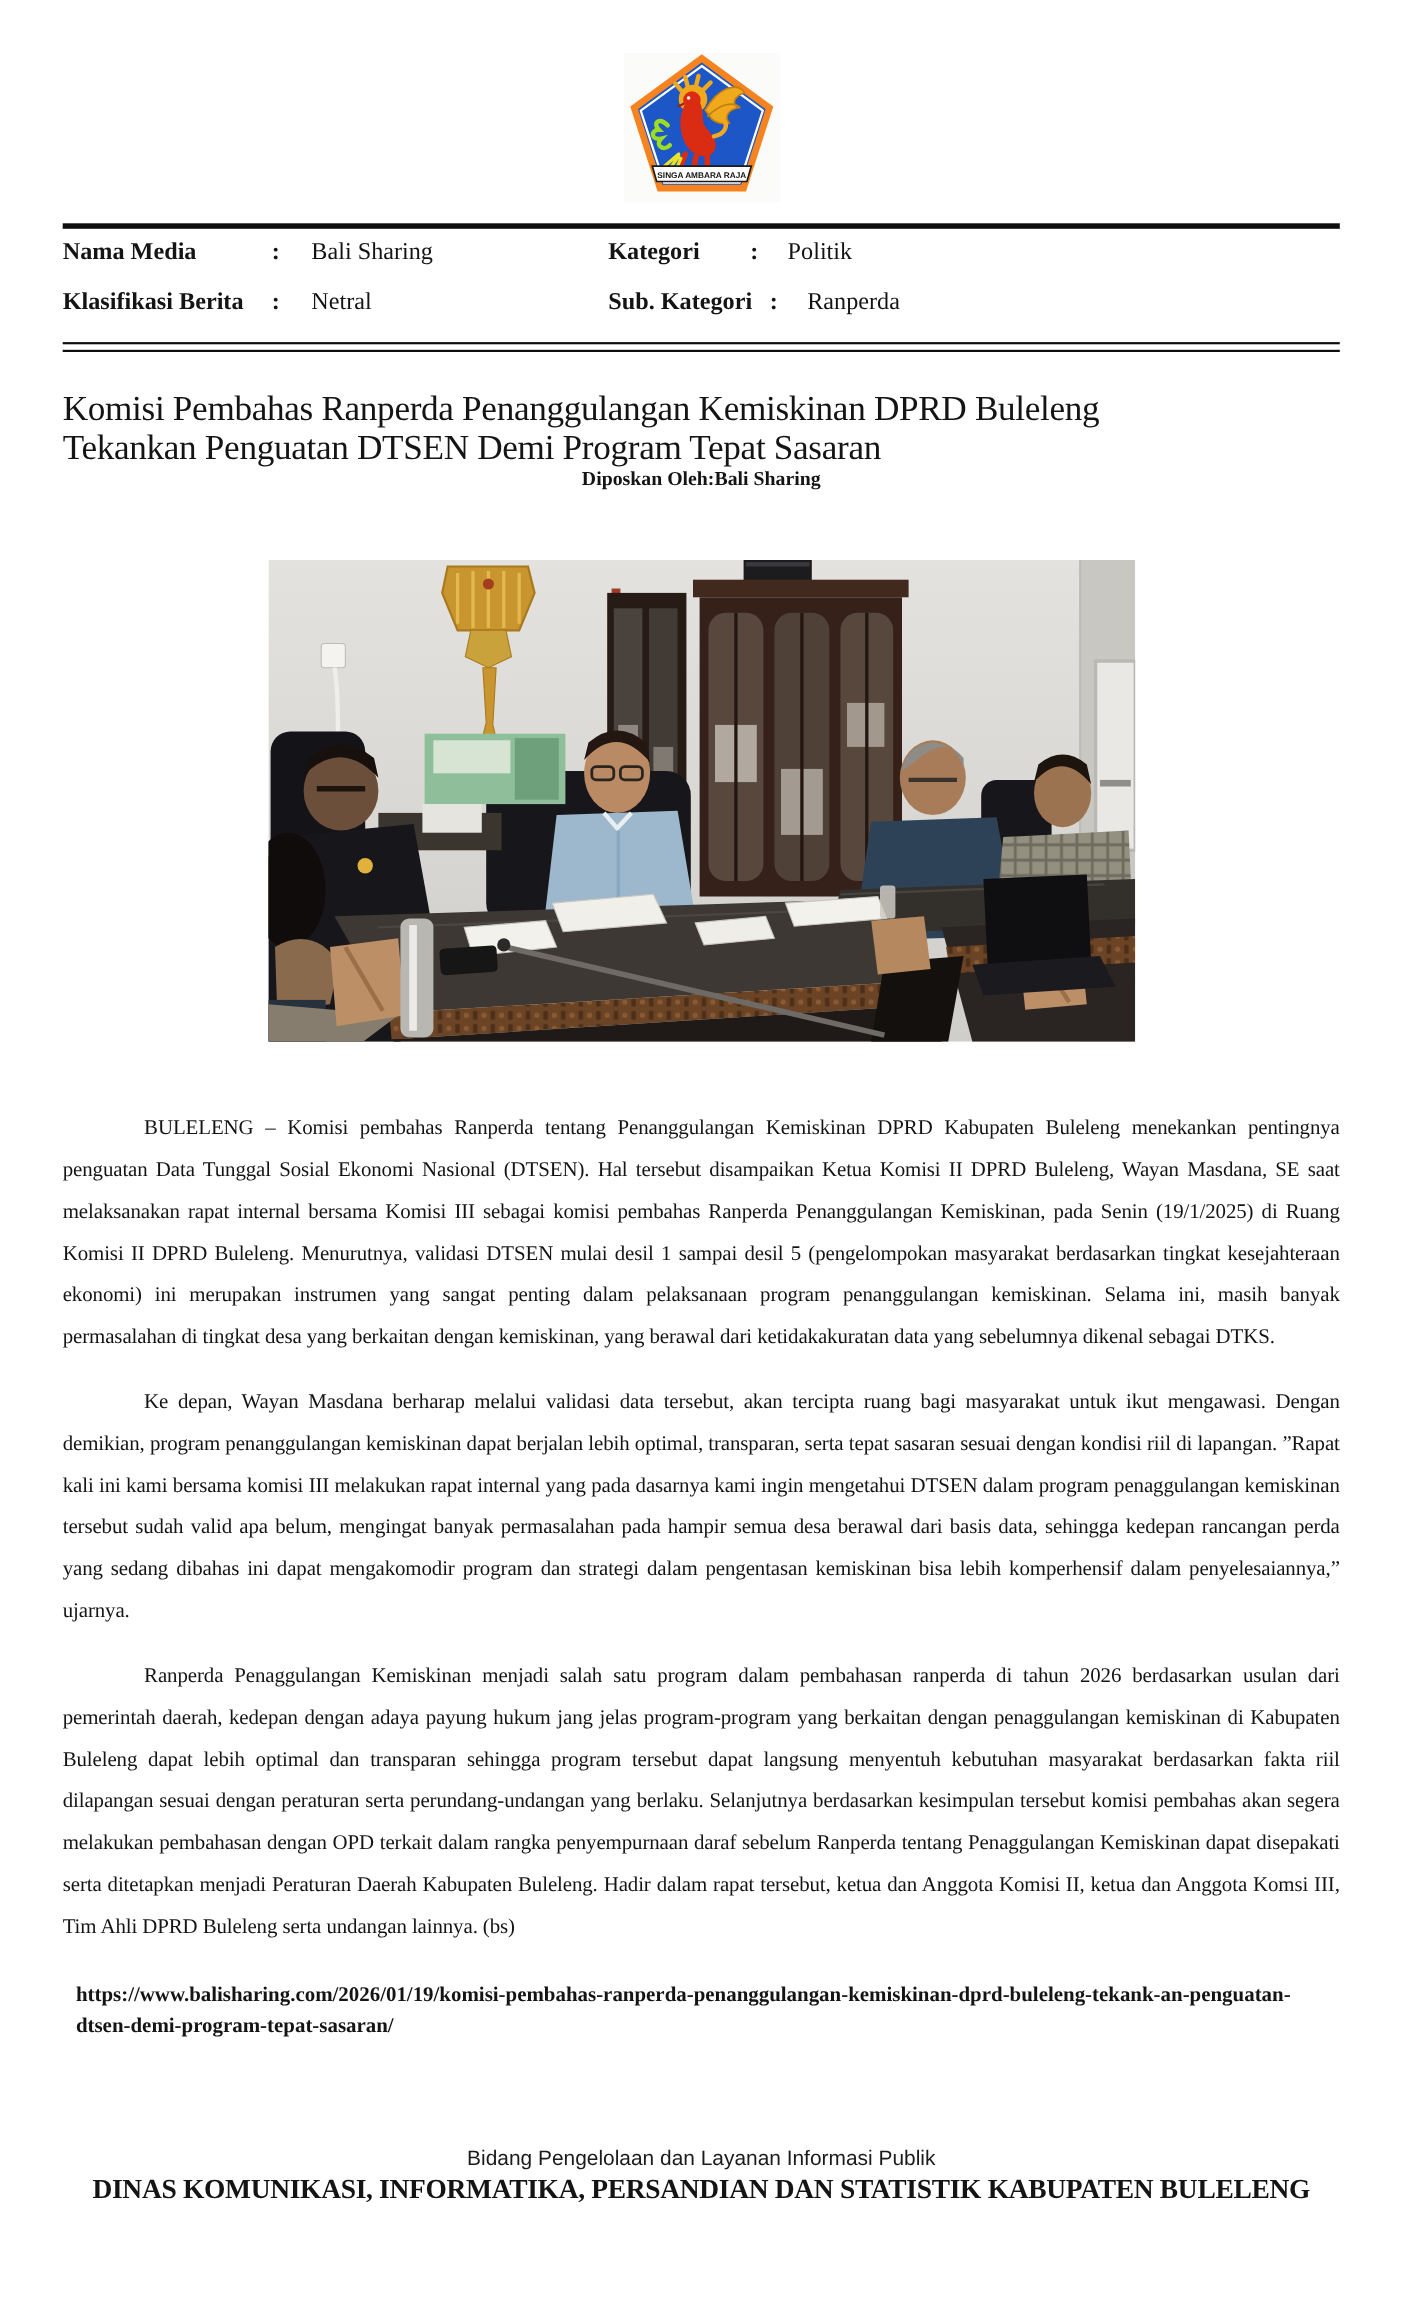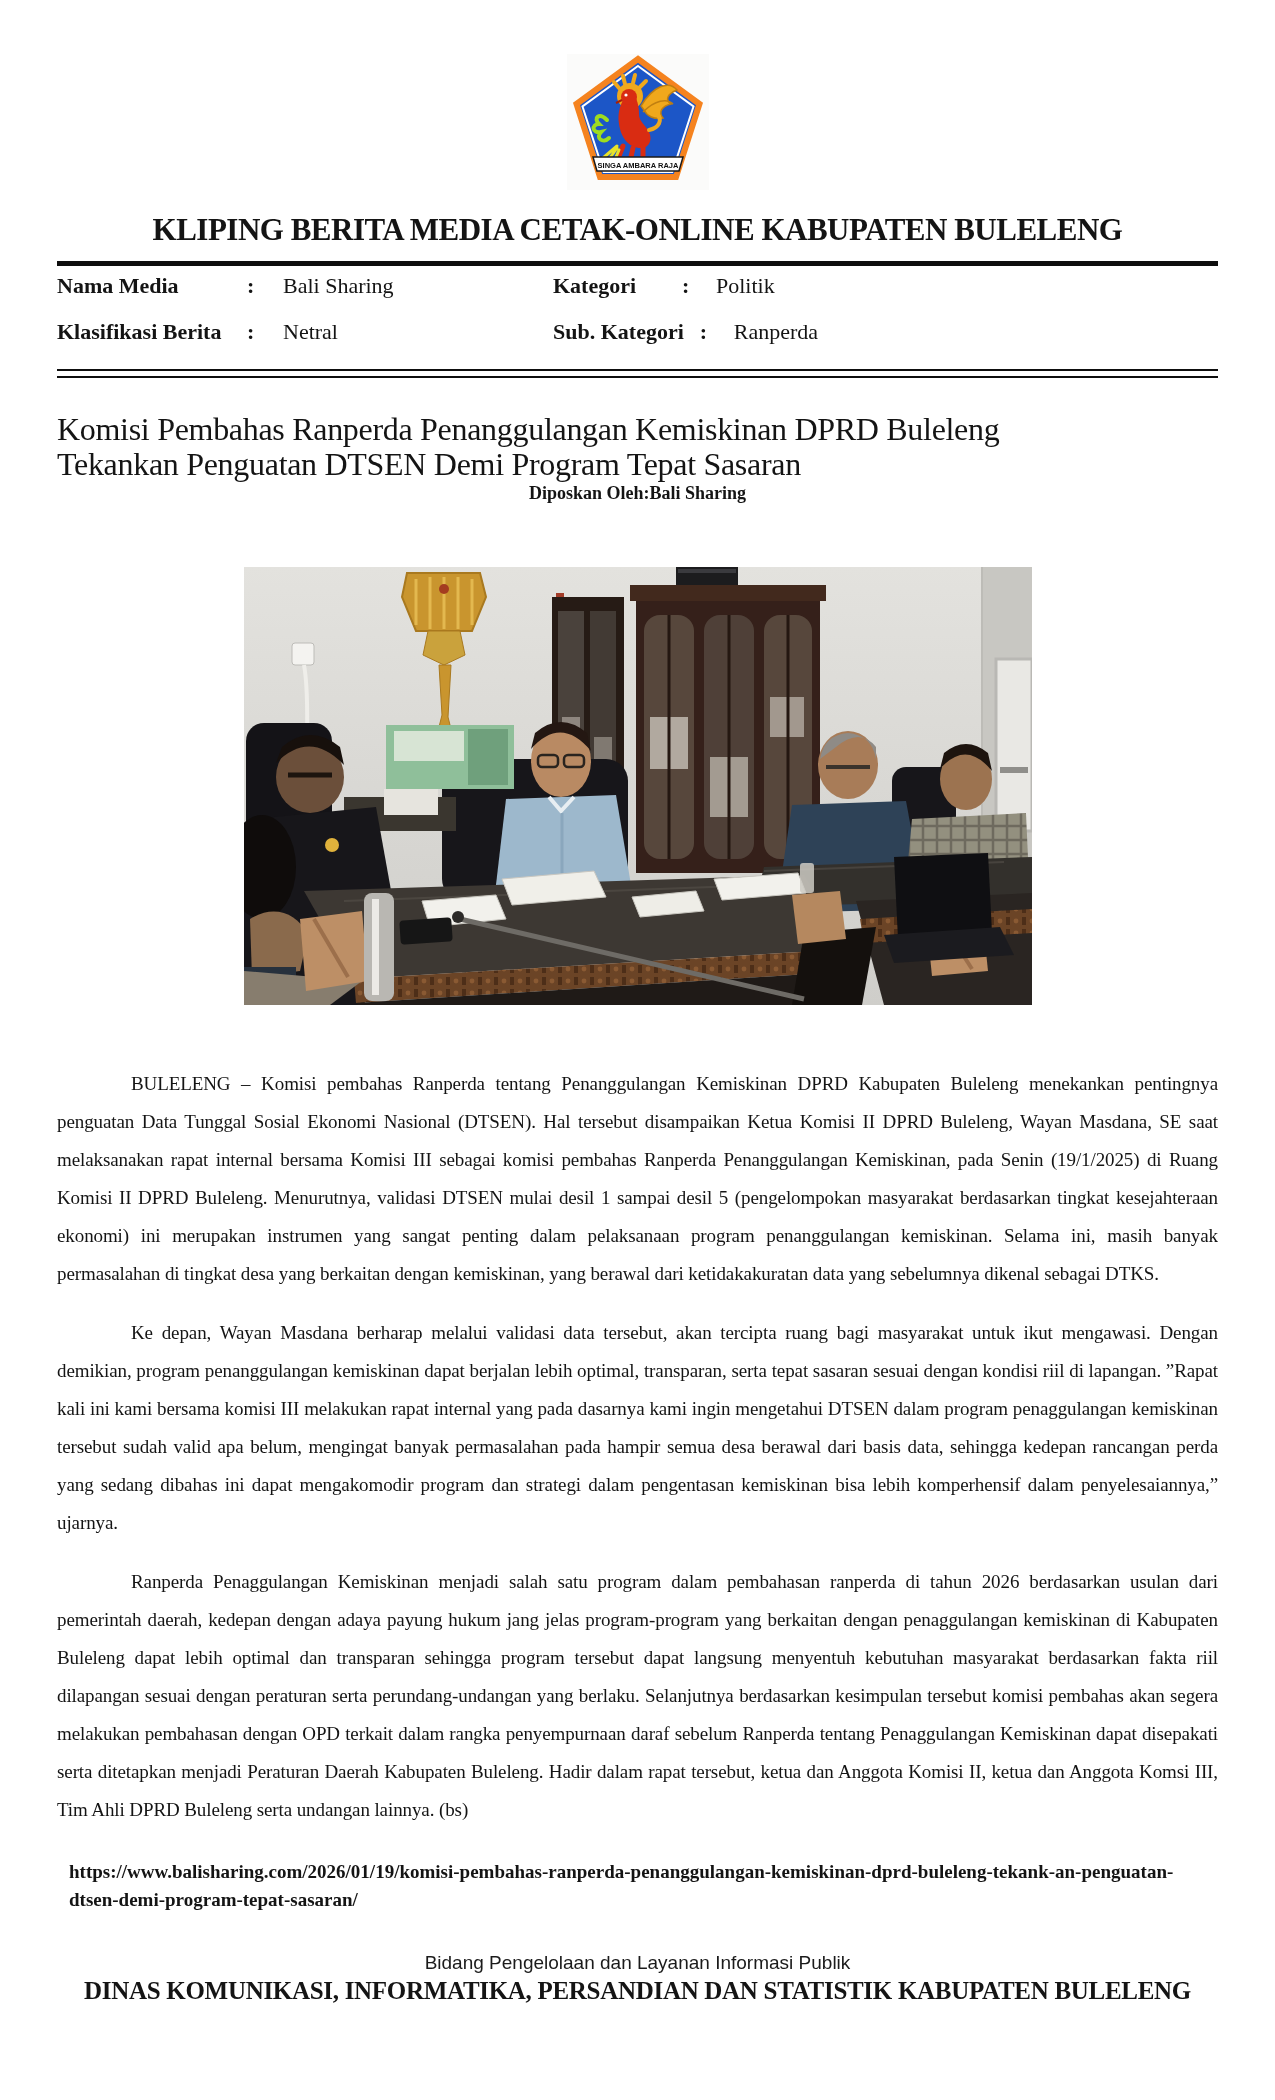--- a/index.html
+++ b/index.html
@@ -1,21 +1,21 @@
 <!DOCTYPE html>
 <html><head>
 <meta charset="utf-8">
 <style>
   html,body{margin:0;padding:0;}
   body{
     width:1275px;height:2100px;background:#ffffff;position:relative;overflow:hidden;
     font-family:"Liberation Serif", serif;color:#141414;
   }
   .page{position:absolute;inset:0;padding:0 57px;box-sizing:border-box;}
-  .logo-wrap{text-align:center;padding-top:54px;height:142px;}
+  .logo-wrap{text-align:center;height:142px;margin-top:48px;}
   .doc-title{margin:16px 0 0;text-align:center;font-size:31px;font-weight:bold;letter-spacing:-0.5px;white-space:nowrap;}
   .rule-thick{margin-top:13px;border-top:5px solid #0e0e0e;}
   .meta{padding:7px 0 4px;}
   .meta-row{display:flex;align-items:baseline;height:46px;font-size:22px;}
   .meta-cell{display:flex;align-items:baseline;gap:12px;}
   .meta-cell.left{width:496px;}
   .meta-cell.left .m-label{width:178px;font-weight:bold;}
   .meta-cell.left .m-colon{width:24px;font-weight:bold;}
   .meta-cell.right .m-label{min-width:113px;font-weight:bold;}
   .meta-cell.right .m-colon{width:22px;font-weight:bold;padding-left:4px;}
@@ -59,21 +59,20 @@
 
       <path d="M40,66 C32,58 26,64 32,70 C24,70 25,80 34,78 C28,84 36,90 42,84" fill="none" stroke="#9ddc20" stroke-width="4" stroke-linecap="round"></path>
 
       <path d="M50,92 L36,104 M50,94 L40,108 M52,96 L46,110" stroke="#e8e22a" stroke-width="3" stroke-linecap="round"></path>
 
       <path d="M26,103 L116,103 L112,117 L30,117 Z" fill="#ffffff" stroke="#1a1a1a" stroke-width="1.5"></path>
       <text x="71" y="113.5" text-anchor="middle" font-size="7.5" font-weight="bold" font-family="Liberation Sans, sans-serif" fill="#111">SINGA AMBARA RAJA</text>
     </svg>
   </div>
 
-  <h1 class="doc-title">KLIPING BERITA MEDIA CETAK-ONLINE KABUPATEN BULELENG</h1>
 
   <div class="rule-thick"></div>
 
   <div class="meta">
     <div class="meta-row">
       <div class="meta-cell left">
         <span class="m-label">Nama Media</span>
         <span class="m-colon">:</span>
         <span class="m-value">Bali Sharing</span>
       </div>

